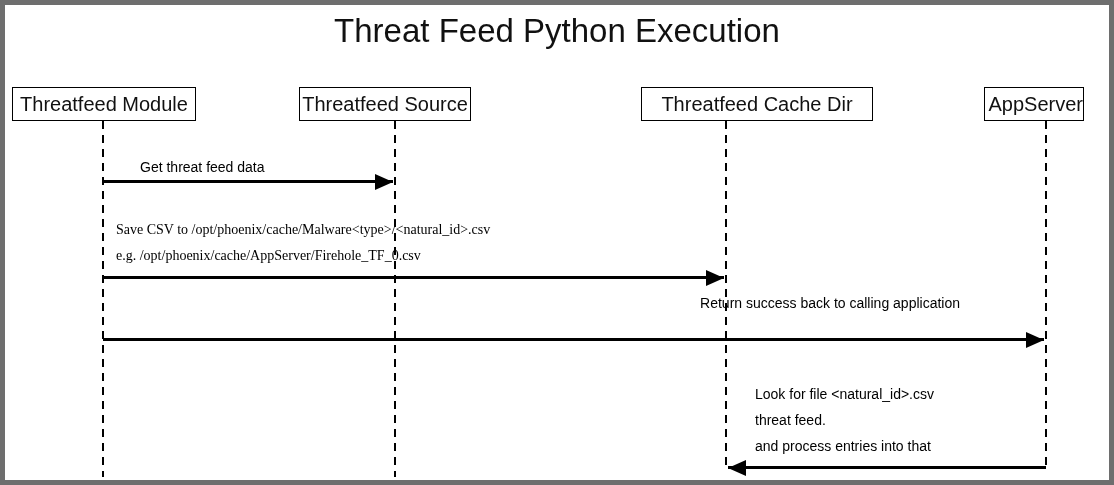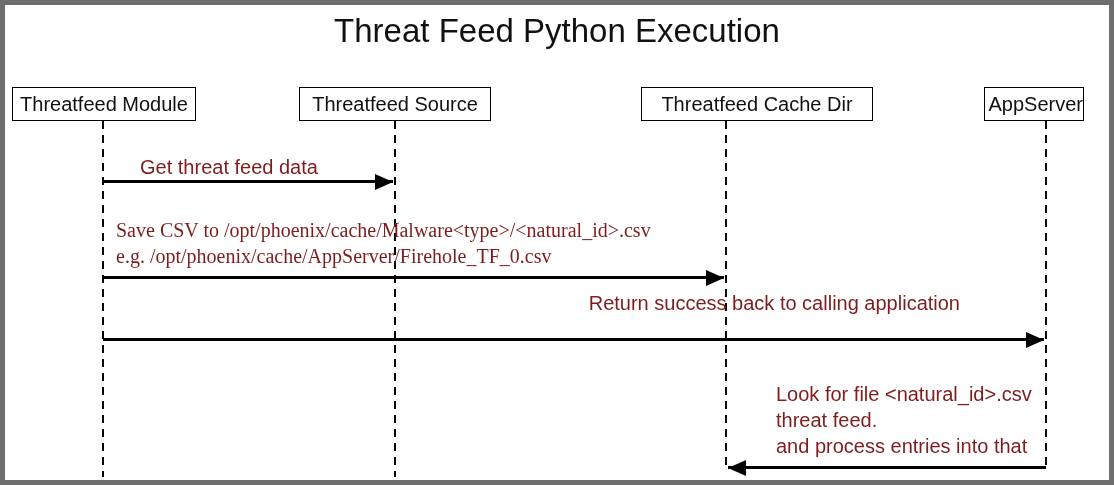--- a/index.html
+++ b/index.html
@@ -37,21 +37,21 @@
     border: 1px solid #000000;
     background: #ffffff;
     display: flex;
     align-items: center;
     justify-content: center;
     font-size: 20px;
     color: #111111;
     white-space: nowrap;
   }
   #actor-1 { left: 7px;   width: 184px; }
-  #actor-2 { left: 294px; width: 192px; }
+  #actor-2 { left: 294px; width: 172px; }
   #actor-3 { left: 636px; width: 232px; }
   #actor-4 { left: 979px; width: 100px; justify-content: flex-end; }
 
   .lifeline {
     position: absolute;
     top: 116px;
     width: 2px;
     background: repeating-linear-gradient(to bottom, #000 0 8px, transparent 8px 14px);
   }
   #lifeline-1 { left: 97px;  height: 356px; }
@@ -86,29 +86,29 @@
     border-top: 8px solid transparent;
     border-bottom: 8px solid transparent;
   }
   #arrow-1 { left: 98px; width: 290px; top: 175px; }
   #arrow-2 { left: 98px; width: 621px; top: 271px; }
   #arrow-3 { left: 98px; width: 941px; top: 333px; }
   #arrow-4 { left: 723px; width: 318px; top: 461px; }
 
   .msg-label {
     position: absolute;
-    font-size: 20px;
+    font-size: 14px;
     line-height: 26px;
-    color: #7f1d1d;
+    color: #000000;
     white-space: nowrap;
   }
   #label-1 { left: 135px; top: 149px; }
   #label-2 { left: 111px; top: 212px; font-family: Liberation Serif, serif; }
   #label-3 { right: 149px; top: 285px; text-align: right; }
-  #label-4 { left: 750px; top: 376px; margin-left: 21px; }
+  #label-4 { left: 750px; top: 376px; }
 </style>
 </head>
 <body>
 
 <div class="frame">
 
   <h1 class="title">Threat Feed Python Execution</h1>
 
   <div class="actor-box" id="actor-1">
     <span>Threatfeed Module</span>

